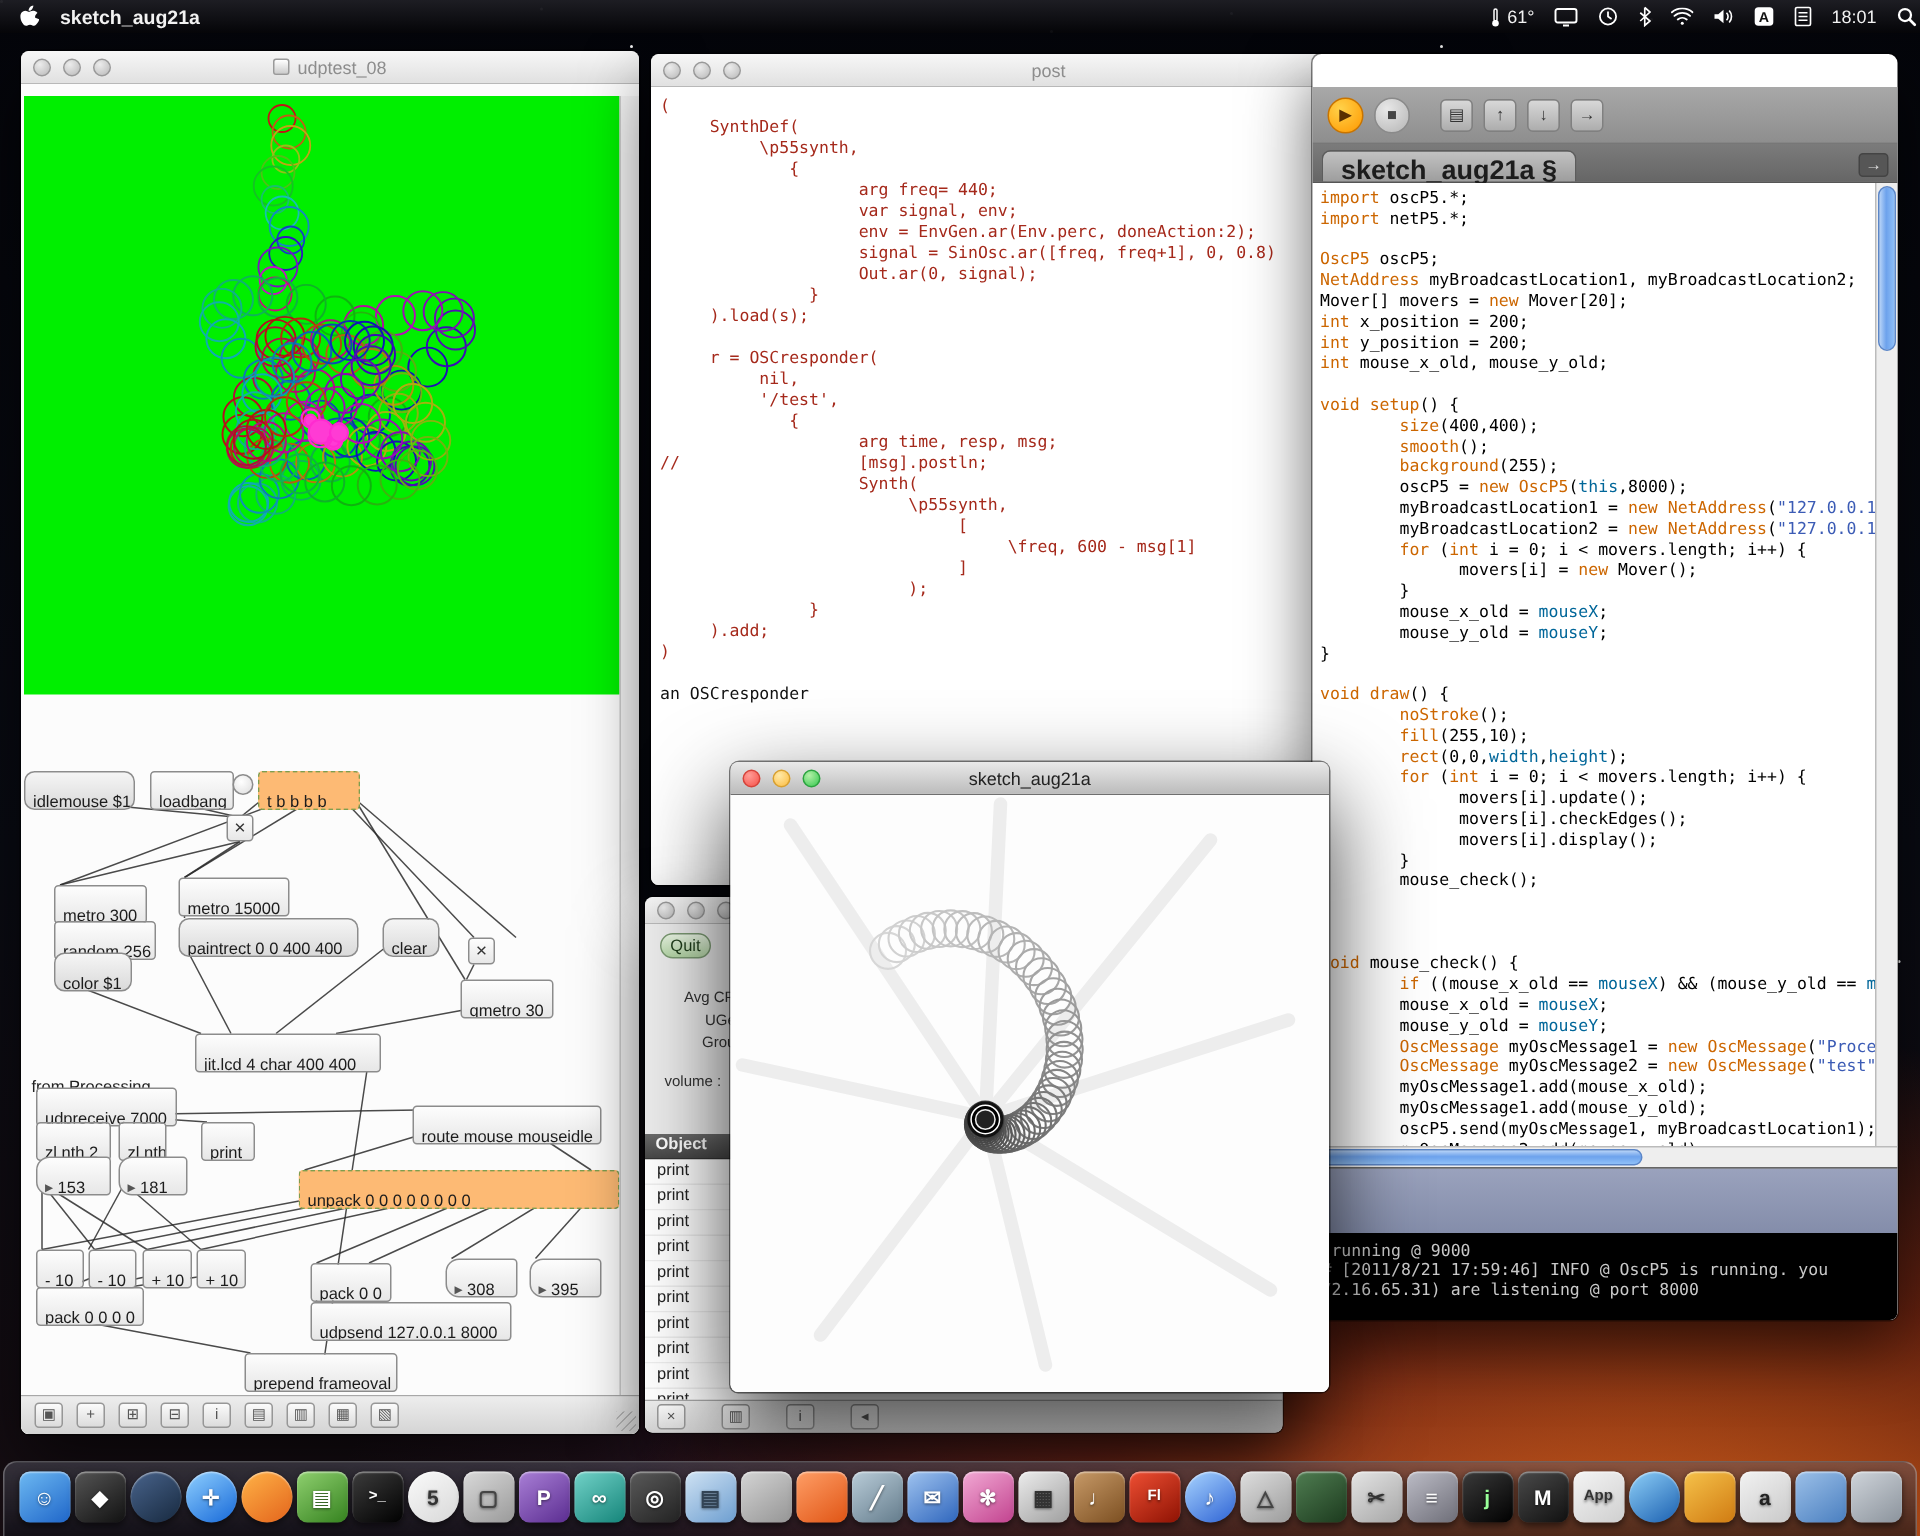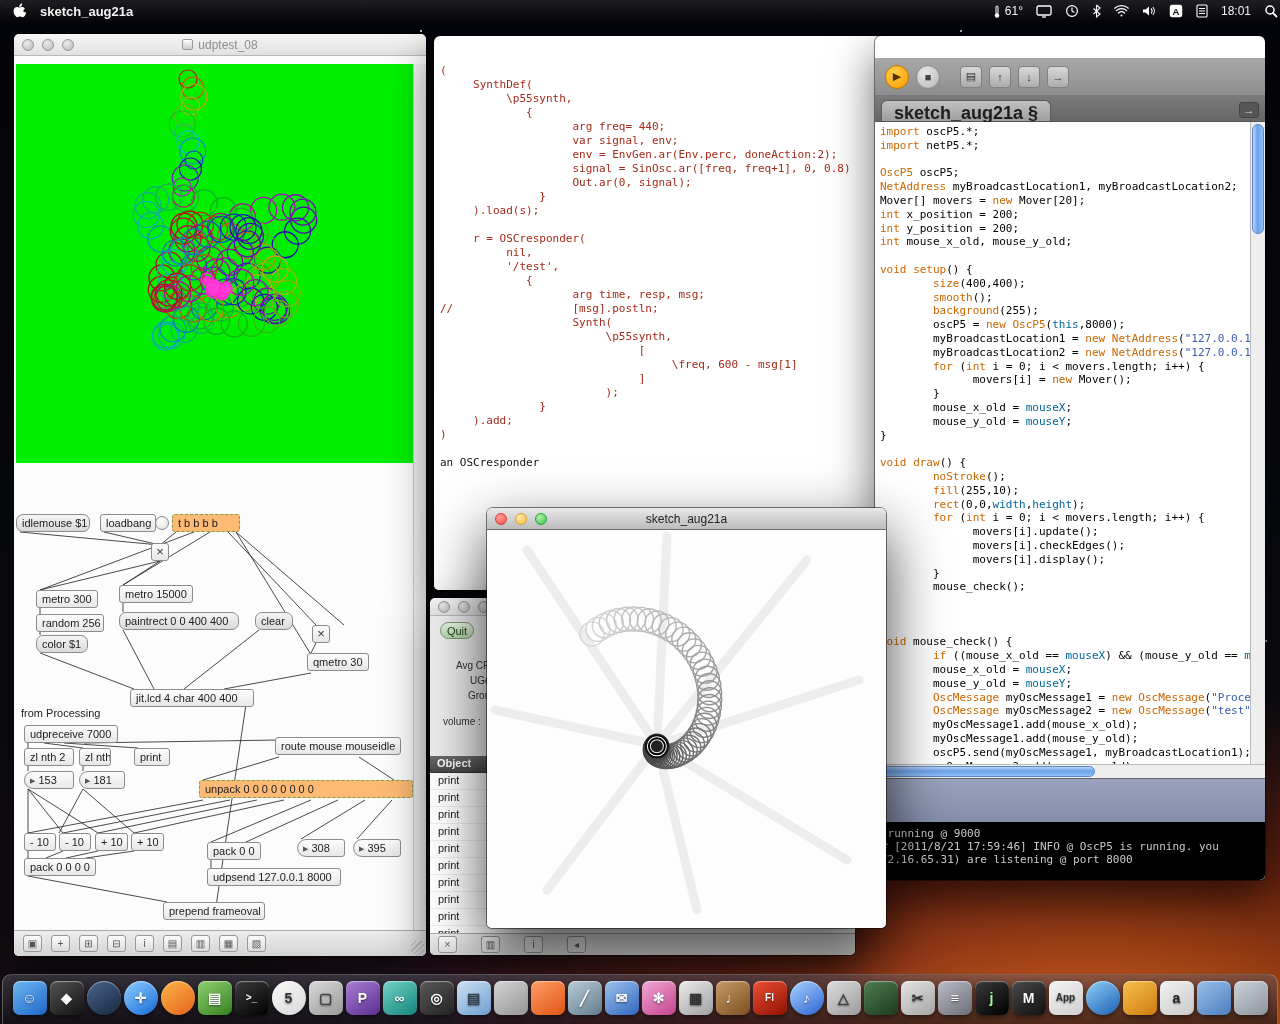--- a/index.html
+++ b/index.html
@@ -47,21 +47,21 @@
   .grip{position:absolute;right:2px;bottom:2px;width:13px;height:13px;
     background:repeating-linear-gradient(135deg,transparent 0 3px,#b5b5b5 3px 4px);border-bottom-right-radius:4px}
 
   
   #max-window{left:14px;top:34px;width:412px;height:922px;z-index:10}
   #max-content{position:absolute;left:0;top:22px;right:0;bottom:0;background:#fcfcfc;border-radius:0 0 5px 5px;overflow:hidden}
   #jit-canvas{position:absolute;left:2px;top:8px;width:399px;height:399px;background:var(--canvas-green,#00ef00)}
   #max-vscroll{position:absolute;right:0;top:8px;width:13px;bottom:26px;background:#f3f3f3;border-left:1px solid #ccc}
   #max-cords{position:absolute;inset:0;pointer-events:none}
   .mx{position:absolute;height:18px;line-height:16px;font-size:11px;color:#1c1c1c;white-space:nowrap;
-    background:linear-gradient(#fdfdfd,#e7e7e7);border:1px solid #8c8c8c;border-radius:3px;padding:0 5px;overflow:hidden}
+    background:linear-gradient(#fdfdfd,#e7e7e7);border:1px solid #8c8c8c;border-radius:3px;padding:12px 5px;overflow:hidden}
   .mx.msg{border-radius:7px;background:linear-gradient(#f5f5f5,#dadada)}
   .mx.dash{border:1px dashed #7d9e4f;background:#fdba74}
   .mx.comment{border:none;background:transparent;color:#222}
   .mx.toggle{padding:0;text-align:center;font-size:13px;line-height:15px;color:#333;width:18px}
   .mx.bang{width:14px;height:14px;border-radius:50%;padding:0;background:radial-gradient(circle at 40% 35%,#fff,#ddd)}
   .mx.num{border-radius:9px 3px 3px 9px}
   .mx .tri{font-size:7px;color:#555;margin-right:3px;vertical-align:1px}
   .max-toolbar{position:absolute;left:0;right:0;bottom:0;height:26px;border-top:1px solid #a8a8a8;
     background:linear-gradient(#ededed,#d4d4d4);display:flex;align-items:center;gap:9px;padding:0 9px;border-radius:0 0 5px 5px}
   .ticon{width:19px;height:17px;border:1px solid #979797;border-radius:3px;background:linear-gradient(#fbfbfb,#dcdcdc);
@@ -383,20 +383,28 @@
           <div class="ticon">▤</div>
           <div class="ticon">▥</div>
           <div class="ticon">▦</div>
           <div class="ticon">▧</div>
         </div>
     </div>
     <div class="grip"></div>
   </div>
 
   <div class="window" id="post-window">
+    <div class="titlebar inactive">
+      <div class="tl gray">
+        <span></span>
+        <span></span>
+        <span></span>
+      </div>
+      <span>post</span>
+    </div>
     <div id="post-content">
       <div id="post-code" class="mono"><div class="pline">(</div><div class="pline">     SynthDef(</div><div class="pline">          \p55synth,</div><div class="pline">             {</div><div class="pline">                    arg freq= 440;</div><div class="pline">                    var signal, env;</div><div class="pline">                    env = EnvGen.ar(Env.perc, doneAction:2);</div><div class="pline">                    signal = SinOsc.ar([freq, freq+1], 0, 0.8)</div><div class="pline">                    Out.ar(0, signal);</div><div class="pline">               }</div><div class="pline">     ).load(s);</div><div class="pline">&nbsp;</div><div class="pline">     r = OSCresponder(</div><div class="pline">          nil,</div><div class="pline">          '/test',</div><div class="pline">             {</div><div class="pline">                    arg time, resp, msg;</div><div class="pline">//                  [msg].postln;</div><div class="pline">                    Synth(</div><div class="pline">                         \p55synth,</div><div class="pline">                              [</div><div class="pline">                                   \freq, 600 - msg[1]</div><div class="pline">                              ]</div><div class="pline">                         );</div><div class="pline">               }</div><div class="pline">     ).add;</div><div class="pline">)</div><div class="pline">&nbsp;</div><div id="post-result">an OSCresponder</div></div>
       <div id="post-vscroll"></div>
     </div>
   </div>
 
   <div class="window" id="console-window">
     <div class="titlebar inactive">
       <div class="tl gray">
         <span></span>

